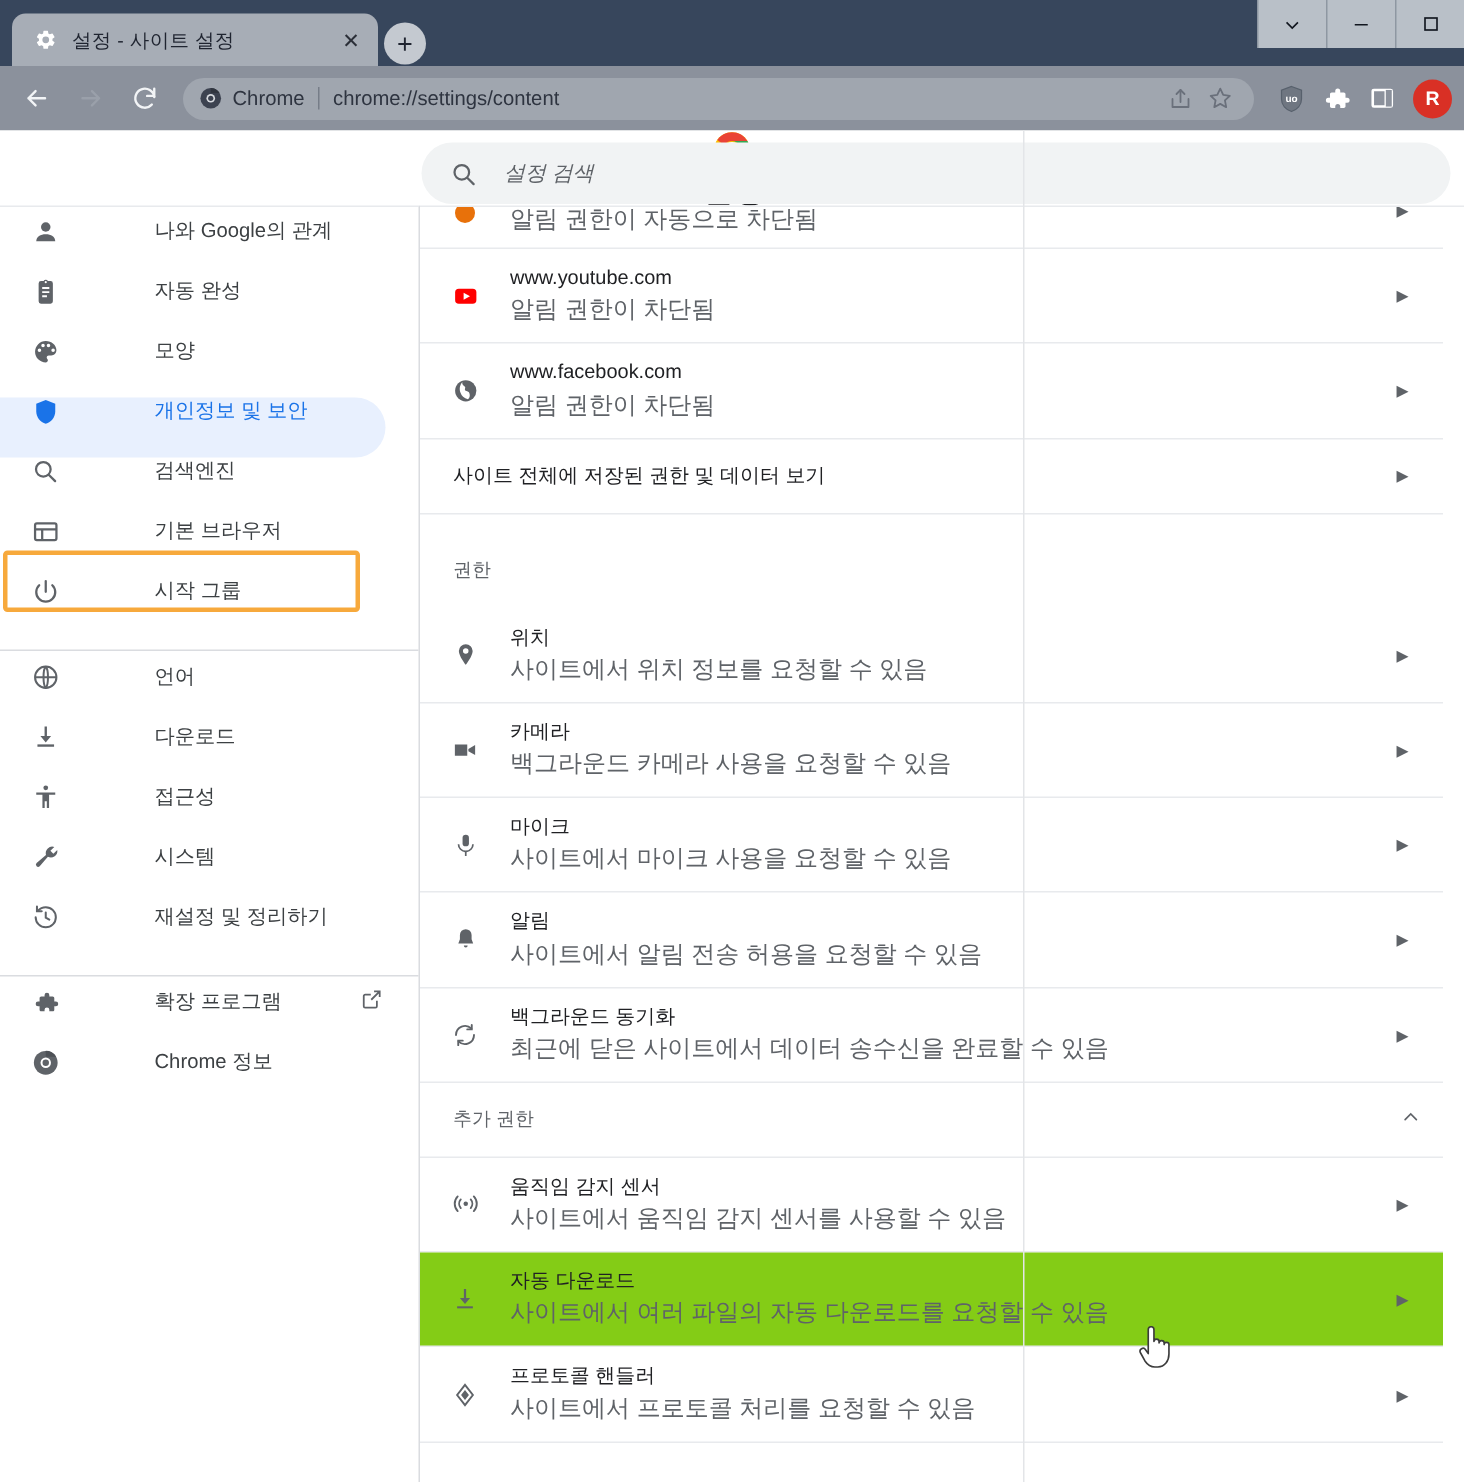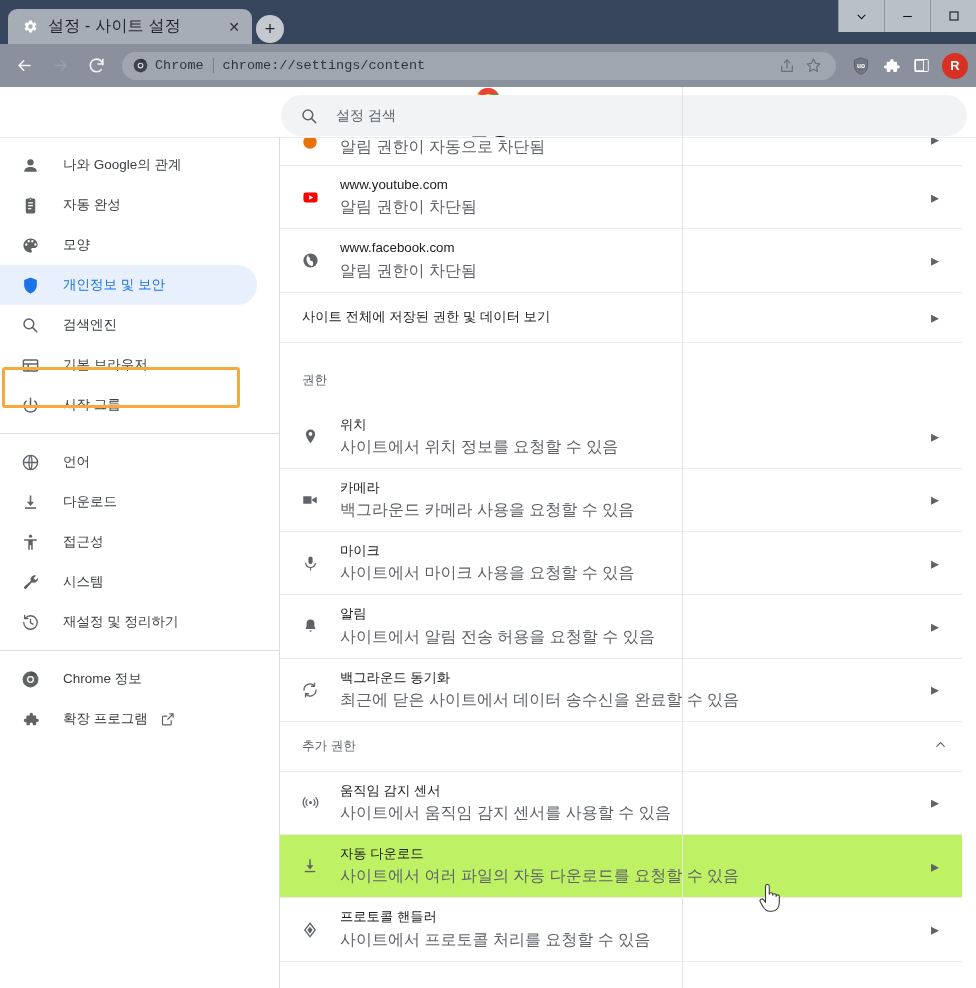--- a/index.html
+++ b/index.html
@@ -16,21 +16,21 @@
     background:#37465c;
   }
   .tab {
     position:absolute; left:8px; top:9px; width:244px; height:35px;
     background:#a7adb6; border-radius:9px 9px 0 0;
     display:flex; align-items:center; padding:0 8px 0 14px;
   }
   .tab-fav { width:16px; height:16px; flex:0 0 16px; margin-right:10px;
     display:flex; align-items:center; justify-content:center; }
   .tab-title {
-    flex:1; font-size:16px; color:#1f2430; white-space:nowrap;
+    flex:1; font-size:13px; color:#1f2430; white-space:nowrap;
     overflow:hidden; text-overflow:ellipsis; letter-spacing:.2px;
   }
   .tab-close {
     width:20px; height:20px; flex:0 0 20px; border-radius:50%;
     display:flex; align-items:center; justify-content:center;
     color:#2b2f38; font-size:14px; line-height:1;
   }
   .newtab {
     position:absolute; left:256px; top:15px; width:28px; height:28px;
     border-radius:50%; background:#c4c9d0;
@@ -49,21 +49,20 @@
     position:absolute; left:0; top:44px; width:976px; height:43px;
     background:#8b919c; display:flex; align-items:center;
   }
   .tbtn { width:36px; height:36px; display:flex; align-items:center;
     justify-content:center; flex:0 0 36px; }
   .tbtn.first { margin-left:6px; }
   .omnibox {
     flex:1; height:28px; margin:0 10px 0 8px; background:#a0a6af;
     border-radius:14px; display:flex; align-items:center; padding:0 10px;
     min-width:0;
-    font-family:Liberation Mono, monospace;
   }
   .omni-chrome-icon { width:16px; height:16px; flex:0 0 16px; margin-right:7px;
     display:flex; align-items:center; justify-content:center; }
   .omni-brand { font-size:13.5px; color:#2e3440; white-space:nowrap; }
   .omni-sep { width:1px; height:15px; background:#767d88; margin:0 9px; flex:0 0 1px; }
   .omni-url { font-size:13.5px; color:#2e3440; white-space:nowrap;
     overflow:hidden; text-overflow:ellipsis; }
   .omni-right { display:flex; align-items:center; margin-left:auto; }
   .omni-ic { width:26px; height:26px; display:flex; align-items:center;
     justify-content:center; flex:0 0 26px; }
@@ -81,31 +80,31 @@
   .s-header { position:relative; height:50px; display:flex; align-items:center;flex-direction:column; }
   .logo-wrap { width:58px; display:flex; align-items:center; justify-content:center; }
   .s-title { font-size:21px; color:#202124; margin-left:2px; }
   .search-box {
     position:absolute; left:281px; top:8px; width:686px; height:41px;
     background:#f1f3f4; border-radius:21px; display:flex; align-items:center;
     padding:0 18px;
   }
   .search-ic { width:20px; height:20px; flex:0 0 20px; margin-right:17px;
     display:flex; align-items:center; justify-content:center; }
-  .search-ph { font-size:14px; color:#5f6368; }
+  .search-ph { font-size:14px; color:#5f6368;font-style:italic; }
 
   
   .sidebar {
     position:absolute; left:0; top:50px; width:280px; height:851px;
     background:#fff; border-right:1px solid #dadce0; border-top:1px solid #e8eaed;
     padding-top:7px;
   }
   .nav-item {
-    position:relative; height:40px; display:flex; align-items:center;
-    padding-left:21px; border-radius:0 20px 20px 0; margin-right:22px;
+    position:relative; height:40px; display:flex; align-items:flex-start;
+    padding-left:21px; border-radius:0 20px 20px 0; margin-right:22px;gap:40px;
   }
   .nav-item.selected { background:#e8f0fe; }
   .nav-ic { width:22px; flex:0 0 22px; display:flex; align-items:center;
     justify-content:flex-start; color:#5f6368; }
   .nav-item.selected .nav-ic { color:#1a73e8; }
   .nav-label { font-size:13.5px; color:#3c4043; margin-left:20px; white-space:nowrap; }
   .nav-item.selected .nav-label { color:#1a73e8; }
   .nav-ext-ic { margin-left:12px; display:flex; align-items:center; color:#5f6368; }
   .nav-sep { height:1px; background:#dadce0; margin:8px 0 8px 0; }
 
@@ -136,21 +135,21 @@
   .row.single .row-body { padding-left:22px; }
 
   .section-head {
     display:flex; align-items:center; height:50px; padding:0 14px 0 22px;
     font-size:12.6px; color:#5f6368;
   }
   .section-head .sh-label { flex:1; }
   .section-head.group { border-bottom:1px solid #e8eaed; }
   .spacer-top { height:13px; }
 
-  .row.highlighted { background:#bef264; }
+  .row.highlighted { background:#84cc16; }
   .content-divider { position:absolute; left:962px; top:87px; width:1px;
     height:901px; background:#e3e5e8; }
 
   .cursor { position:absolute; left:756px; top:884px; width:26px; height:30px;
     pointer-events:none; z-index:9; }
 </style>
 </head>
 <body>
 
 <div id="app">
@@ -401,45 +400,45 @@
               <path d="M12 8v4.3l3 1.7"></path>
             </svg>
         </span>
         <span class="nav-label">재설정 및 정리하기</span>
       </div>
 
       <div class="nav-sep"></div>
 
       <div class="nav-item">
         <span class="nav-ic">
+          <svg width="19" height="19" viewBox="0 0 24 24" fill="currentColor">
+              <path d="M20.5 11h-1.3V8.2c0-.8-.6-1.4-1.4-1.4H15V5.5a2 2 0 10-4 0v1.3H8.2c-.8 0-1.4.6-1.4 1.4V11H5.5a2 2 0 100 4h1.3v2.8c0 .8.6 1.4 1.4 1.4H11v-1.3a2 2 0 114 0v1.3h2.8c.8 0 1.4-.6 1.4-1.4V15h1.3a2 2 0 100-4z"></path>
+            </svg>
+        </span>
+        <span class="nav-label">확장 프로그램</span>
+        <span class="nav-ext-ic">
+          <svg width="15" height="15" viewBox="0 0 24 24" fill="none" stroke="currentColor" stroke-width="1.9">
+              <path d="M18 13v6a1.5 1.5 0 01-1.5 1.5h-11A1.5 1.5 0 014 19V8a1.5 1.5 0 011.5-1.5h6"></path>
+              <path d="M15 3h6v6M21 3l-9 9"></path>
+            </svg>
+        </span>
+      </div>
+
+      <div class="nav-item">
+        <span class="nav-ic">
           <svg width="19" height="19" viewBox="0 0 24 24">
             <circle cx="12" cy="12" r="10" fill="#5f6368"></circle>
             <circle cx="12" cy="12" r="4.4" fill="#ffffff"></circle>
             <circle cx="12" cy="12" r="2.7" fill="#5f6368"></circle>
             <path d="M12 2a10 10 0 018.7 5H12z" fill="#4d5156"></path>
           </svg>
         </span>
         <span class="nav-label">Chrome 정보</span>
       </div>
 
-      <div class="nav-item">
-        <span class="nav-ic">
-          <svg width="19" height="19" viewBox="0 0 24 24" fill="currentColor">
-              <path d="M20.5 11h-1.3V8.2c0-.8-.6-1.4-1.4-1.4H15V5.5a2 2 0 10-4 0v1.3H8.2c-.8 0-1.4.6-1.4 1.4V11H5.5a2 2 0 100 4h1.3v2.8c0 .8.6 1.4 1.4 1.4H11v-1.3a2 2 0 114 0v1.3h2.8c.8 0 1.4-.6 1.4-1.4V15h1.3a2 2 0 100-4z"></path>
-            </svg>
-        </span>
-        <span class="nav-label">확장 프로그램</span>
-        <span class="nav-ext-ic">
-          <svg width="15" height="15" viewBox="0 0 24 24" fill="none" stroke="currentColor" stroke-width="1.9">
-              <path d="M18 13v6a1.5 1.5 0 01-1.5 1.5h-11A1.5 1.5 0 014 19V8a1.5 1.5 0 011.5-1.5h6"></path>
-              <path d="M15 3h6v6M21 3l-9 9"></path>
-            </svg>
-        </span>
-      </div>
-
       <div class="nav-annot"></div>
     </div>
 
     <div class="content">
       <div class="card">
 
         <div class="row" style="min-height:40px;align-items:flex-start;margin-top:-20px;">
           <span class="row-ic" style="padding-top:16px;">
             <svg width="16" height="16" viewBox="0 0 24 24">
                 <circle cx="12" cy="12" r="10" fill="#e8710a"></circle>

